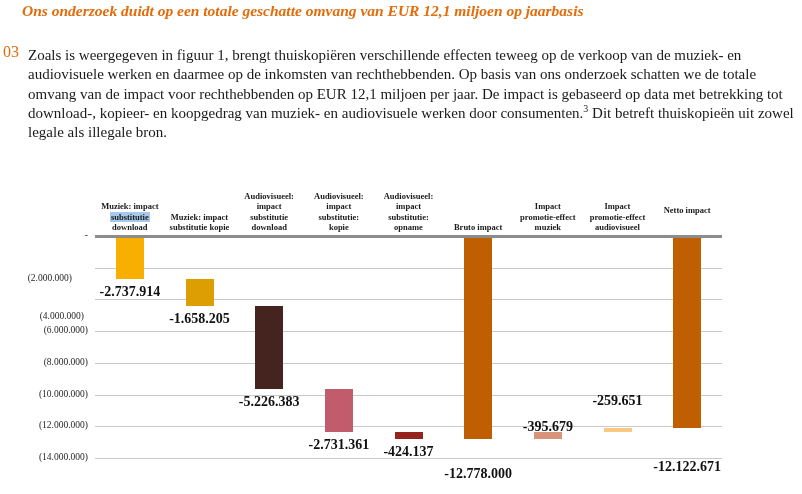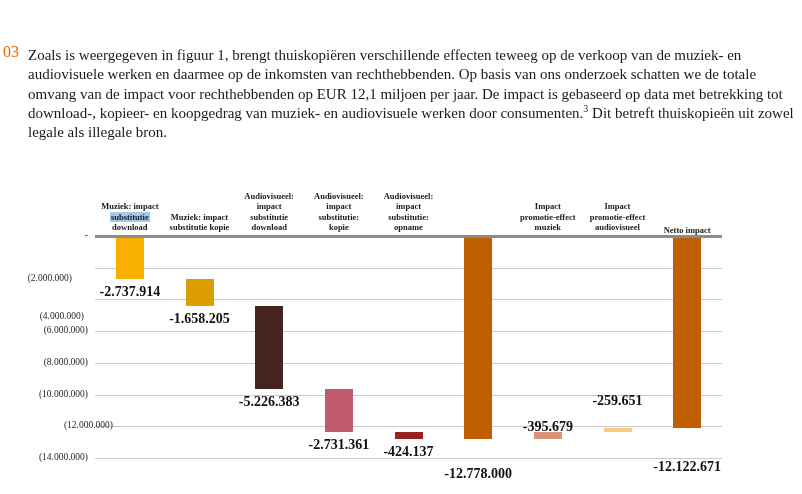--- a/index.html
+++ b/index.html
@@ -90,39 +90,40 @@
     font-weight: bold;
     color: #111111;
     white-space: nowrap;
   }
 </style>
 </head>
 <body>
 
 <div class="page" style="--orange: #E36C0A; --ink: #1A1A1A; --axis: #8C8C8C; --grid: #C9C9C9; --hl: #A6C9EC;">
 
+  <h1 class="doc-title">Ons onderzoek duidt op een totale geschatte omvang van EUR 12,1 miljoen op jaarbasis</h1>
 
   <span class="para-num">03</span>
   <p class="para-text"><span>Zoals is weergegeven in figuur 1, brengt thuiskopiëren verschillende effecten teweeg op de verkoop van de muziek- en audiovisuele werken en daarmee op de inkomsten van rechthebbenden. Op basis van ons onderzoek schatten we de totale omvang van de impact voor rechthebbenden op EUR 12,1 miljoen per jaar. De impact is gebaseerd op data met betrekking tot download-, kopieer- en koopgedrag van muziek- en audiovisuele werken door consumenten.</span><sup class="fn">3</sup><span> Dit betreft thuiskopieën uit zowel legale als illegale bron.</span></p>
 
 
   <div class="chart" id="chart">
       <div class="ytick" style="top: 230px; width: 88px;">-</div>
       <div class="gridline" style="left: 95px; top: 267.714px; width: 627px;"></div>
       <div class="ytick" style="top: 273px; width: 72px;">(2.000.000)</div>
       <div class="gridline" style="left: 95px; top: 299.429px; width: 627px;"></div>
       <div class="ytick" style="top: 311px; width: 84px;">(4.000.000)</div>
       <div class="gridline" style="left: 95px; top: 331.143px; width: 627px;"></div>
       <div class="ytick" style="top: 325.143px; width: 88px;">(6.000.000)</div>
       <div class="gridline" style="left: 95px; top: 362.857px; width: 627px;"></div>
       <div class="ytick" style="top: 356.857px; width: 88px;">(8.000.000)</div>
       <div class="gridline" style="left: 95px; top: 394.571px; width: 627px;"></div>
       <div class="ytick" style="top: 388.571px; width: 88px;">(10.000.000)</div>
       <div class="gridline" style="left: 95px; top: 426.286px; width: 627px;"></div>
-      <div class="ytick" style="top: 420.286px; width: 88px; padding-left: 25px;">(12.000.000)</div>
+      <div class="ytick" style="top: 420.286px; width: 88px;">(12.000.000)</div>
       <div class="gridline" style="left: 95px; top: 458px; width: 627px;"></div>
       <div class="ytick" style="top: 452px; width: 88px;">(14.000.000)</div>
       <div class="bar" style="left: 115.833px; top: 236px; width: 28px; height: 43.4155px; background: rgb(249, 175, 0);"></div>
       <div class="bar" style="left: 185.5px; top: 279.415px; width: 28px; height: 26.2944px; background: rgb(220, 158, 2);"></div>
       <div class="bar" style="left: 255.167px; top: 305.71px; width: 28px; height: 82.8755px; background: rgb(69, 35, 31);"></div>
       <div class="bar" style="left: 324.833px; top: 388.585px; width: 28px; height: 43.3116px; background: rgb(194, 92, 108);"></div>
       <div class="bar" style="left: 394.5px; top: 431.897px; width: 28px; height: 6.7256px; background: rgb(151, 35, 31);"></div>
       <div class="bar" style="left: 464.167px; top: 236px; width: 28px; height: 202.623px; background: rgb(192, 95, 2);"></div>
       <div class="bar" style="left: 533.833px; top: 432.348px; width: 28px; height: 6.27434px; background: rgb(217, 147, 123);"></div>
       <div class="bar" style="left: 603.5px; top: 428.231px; width: 28px; height: 4.11732px; background: rgb(248, 201, 126);"></div>
@@ -145,24 +146,27 @@
       </div>
       <div class="cat-header" style="left: 227.333px; top: 175px; width: 83.6667px; height: 58px;">
         <div>Audiovisueel:<br>impact<br>substitutie<br>download</div>
       </div>
       <div class="cat-header" style="left: 297px; top: 175px; width: 83.6667px; height: 58px;">
         <div>Audiovisueel:<br>impact<br>substitutie:<br>kopie</div>
       </div>
       <div class="cat-header" style="left: 366.667px; top: 175px; width: 83.6667px; height: 58px;">
         <div>Audiovisueel:<br>impact<br>substitutie:<br>opname</div>
       </div>
+      <div class="cat-header" style="left: 436.333px; top: 175px; width: 83.6667px; height: 58px;">
+        <div>Bruto impact</div>
+      </div>
       <div class="cat-header" style="left: 506px; top: 175px; width: 83.6667px; height: 58px;">
         <div>Impact<br>promotie-effect<br>muziek</div>
       </div>
       <div class="cat-header" style="left: 575.667px; top: 175px; width: 83.6667px; height: 58px;">
         <div>Impact<br>promotie-effect<br>audiovisueel</div>
       </div>
-      <div class="cat-header" style="left: 645.333px; top: 178px; width: 83.6667px; height: 58px;">
+      <div class="cat-header" style="left: 645.333px; top: 158px; width: 83.6667px; height: 58px;">
         <div>Netto impact</div>
       </div>
     </div>
 
 </div>
 
 </body></html>

